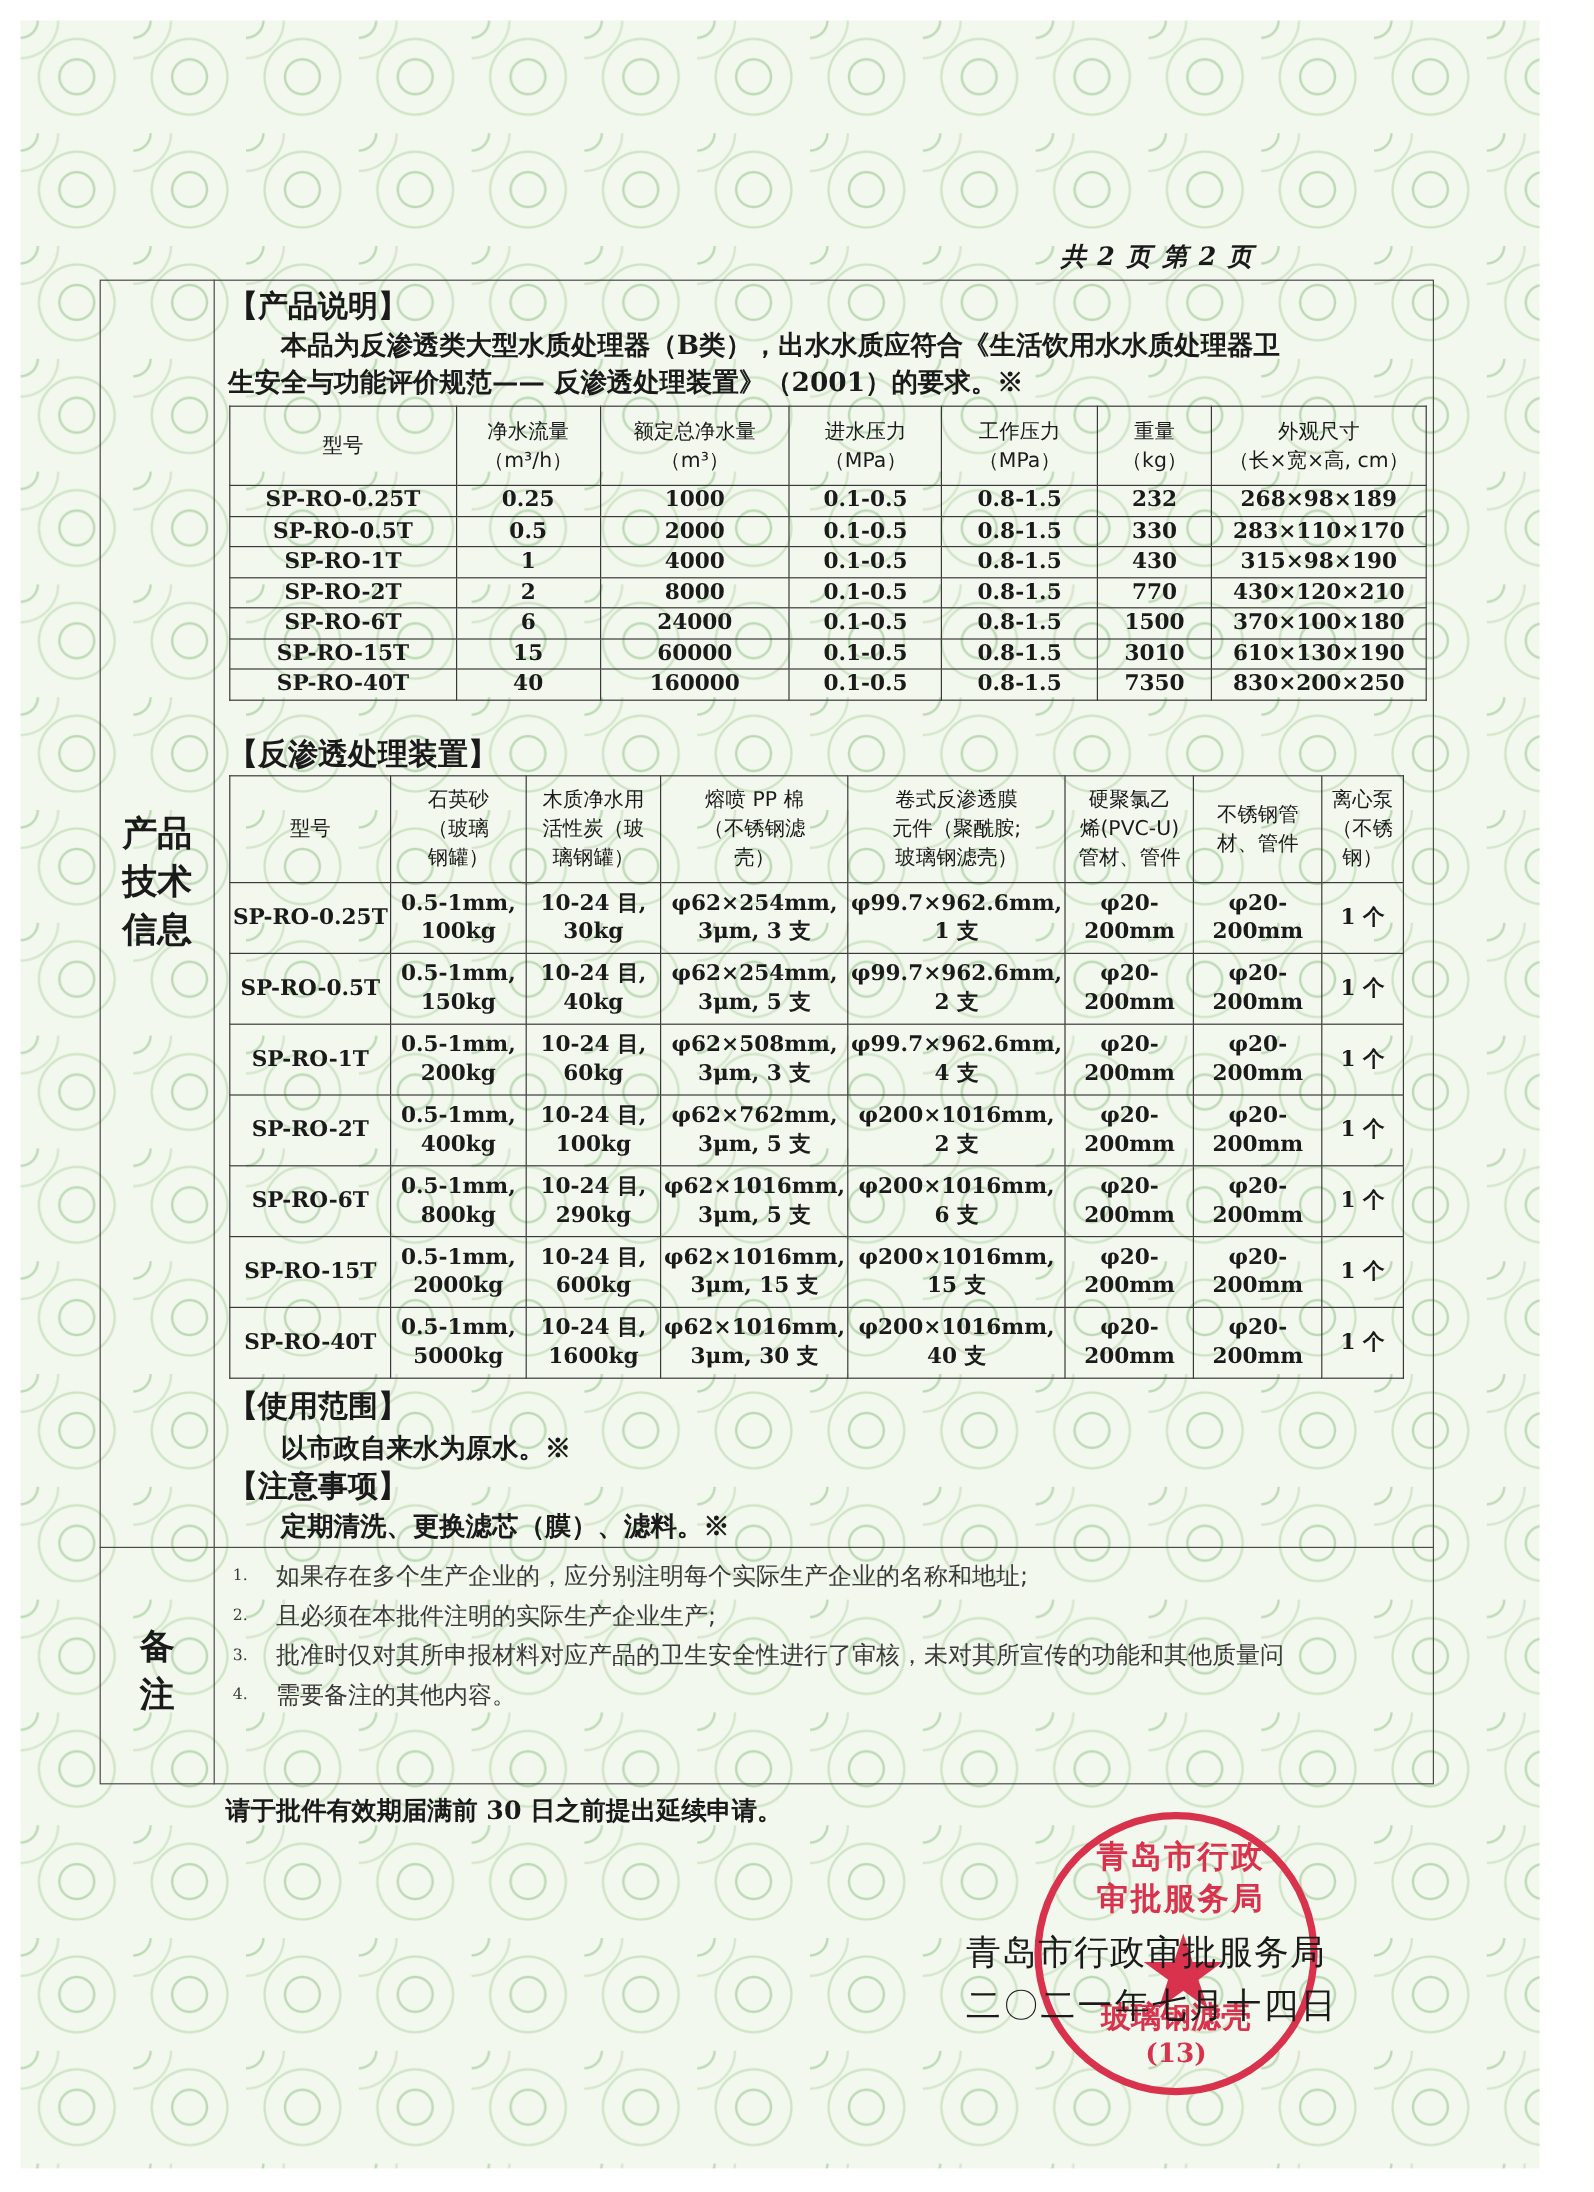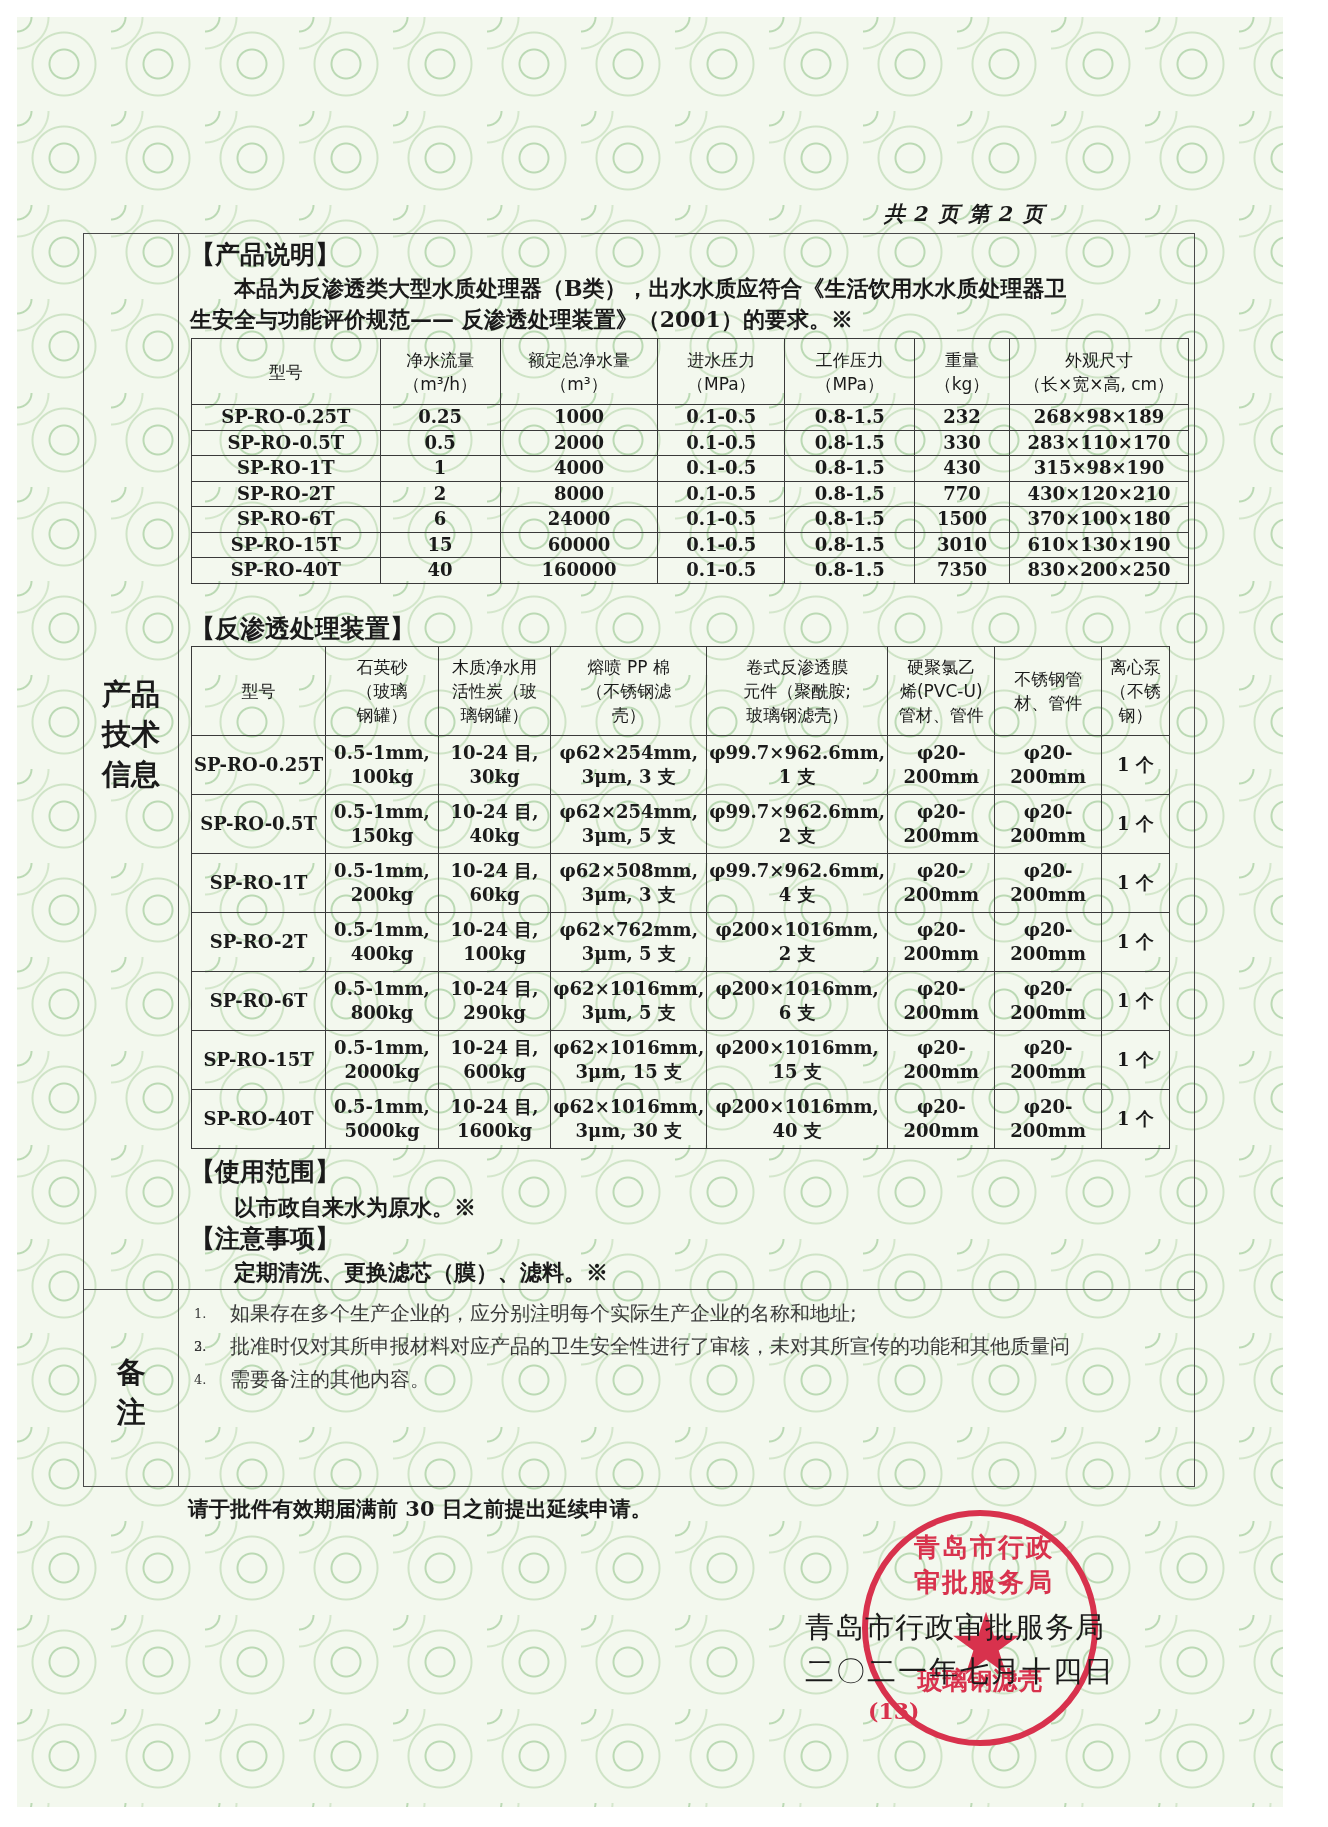--- a/index.html
+++ b/index.html
@@ -30,21 +30,21 @@
   table.spec th { font-weight:normal; font-family:"DejaVu Sans","Liberation Sans",sans-serif; font-size:17px; }
   .notes { position:absolute; left:188px; top:1298px; width:1000px; font-family:"DejaVu Sans","Liberation Sans",sans-serif; font-size:20px; color:#3a3a3a; }
   .note { position:relative; padding-left:42px; line-height:31px; margin-bottom:2px; }
   .note .num { position:absolute; left:6px; top:0; font-size:13px; font-family:"DejaVu Serif",serif; }
   .footer-line { position:absolute; left:188px; top:1495px; font-size:21px; font-weight:bold; }
   .stamp { position:absolute; left:862px; top:1510px; width:236px; height:236px; border:6px solid #d8324d; border-radius:50%; box-sizing:border-box; }
   .stamp-star { position:absolute; left:118px; top:85px; font-size:86px; color:#d8324d; transform:translateX(-50%); line-height:1; }
   .stamp-text { position:absolute; color:#d8324d; font-family:"DejaVu Sans",sans-serif; font-weight:bold; }
   .stamp-arc { left:36px; top:14px; width:160px; text-align:center; font-size:26px; letter-spacing:2px; }
   .stamp-bottom { left:0; top:148px; width:224px; text-align:center; font-size:25px; }
-  .stamp-num { left:0; top:182px; width:224px; font-size:22px; font-family:"DejaVu Serif",serif; }
+  .stamp-num { left:0; top:182px; width:224px; text-align:center; font-size:22px; font-family:"DejaVu Serif",serif; }
   .issuer { position:absolute; left:805px; top:1608px; font-size:29px; letter-spacing:1px; font-family:"DejaVu Sans",sans-serif; }
   .issue-date { position:absolute; left:805px; top:1652px; font-size:29px; letter-spacing:2px; font-family:"DejaVu Sans",sans-serif; }
 </style>
 </head>
 <body>
 
 <div class="paper"></div>
 
 <div class="abs page-count">共 2 页  第 2 页</div>
 
@@ -258,20 +258,21 @@
 <div class="section-title" style="left:190px; top:1222px;">【注意事项】</div>
 <div class="para" style="left:234px; top:1257px;">定期清洗、更换滤芯（膜）、滤料。※</div>
 
 <div class="notes" id="notes">
     <div class="note">
       <span class="num">1.</span>
       <div>如果存在多个生产企业的，应分别注明每个实际生产企业的名称和地址;</div>
     </div>
     <div class="note">
       <span class="num">2.</span>
+      <div>且必须在本批件注明的实际生产企业生产;</div>
     </div>
     <div class="note">
       <span class="num">3.</span>
       <div>批准时仅对其所申报材料对应产品的卫生安全性进行了审核，未对其所宣传的功能和其他质量问</div>
     </div>
     <div class="note">
       <span class="num">4.</span>
       <div>需要备注的其他内容。</div>
     </div>
   </div>

